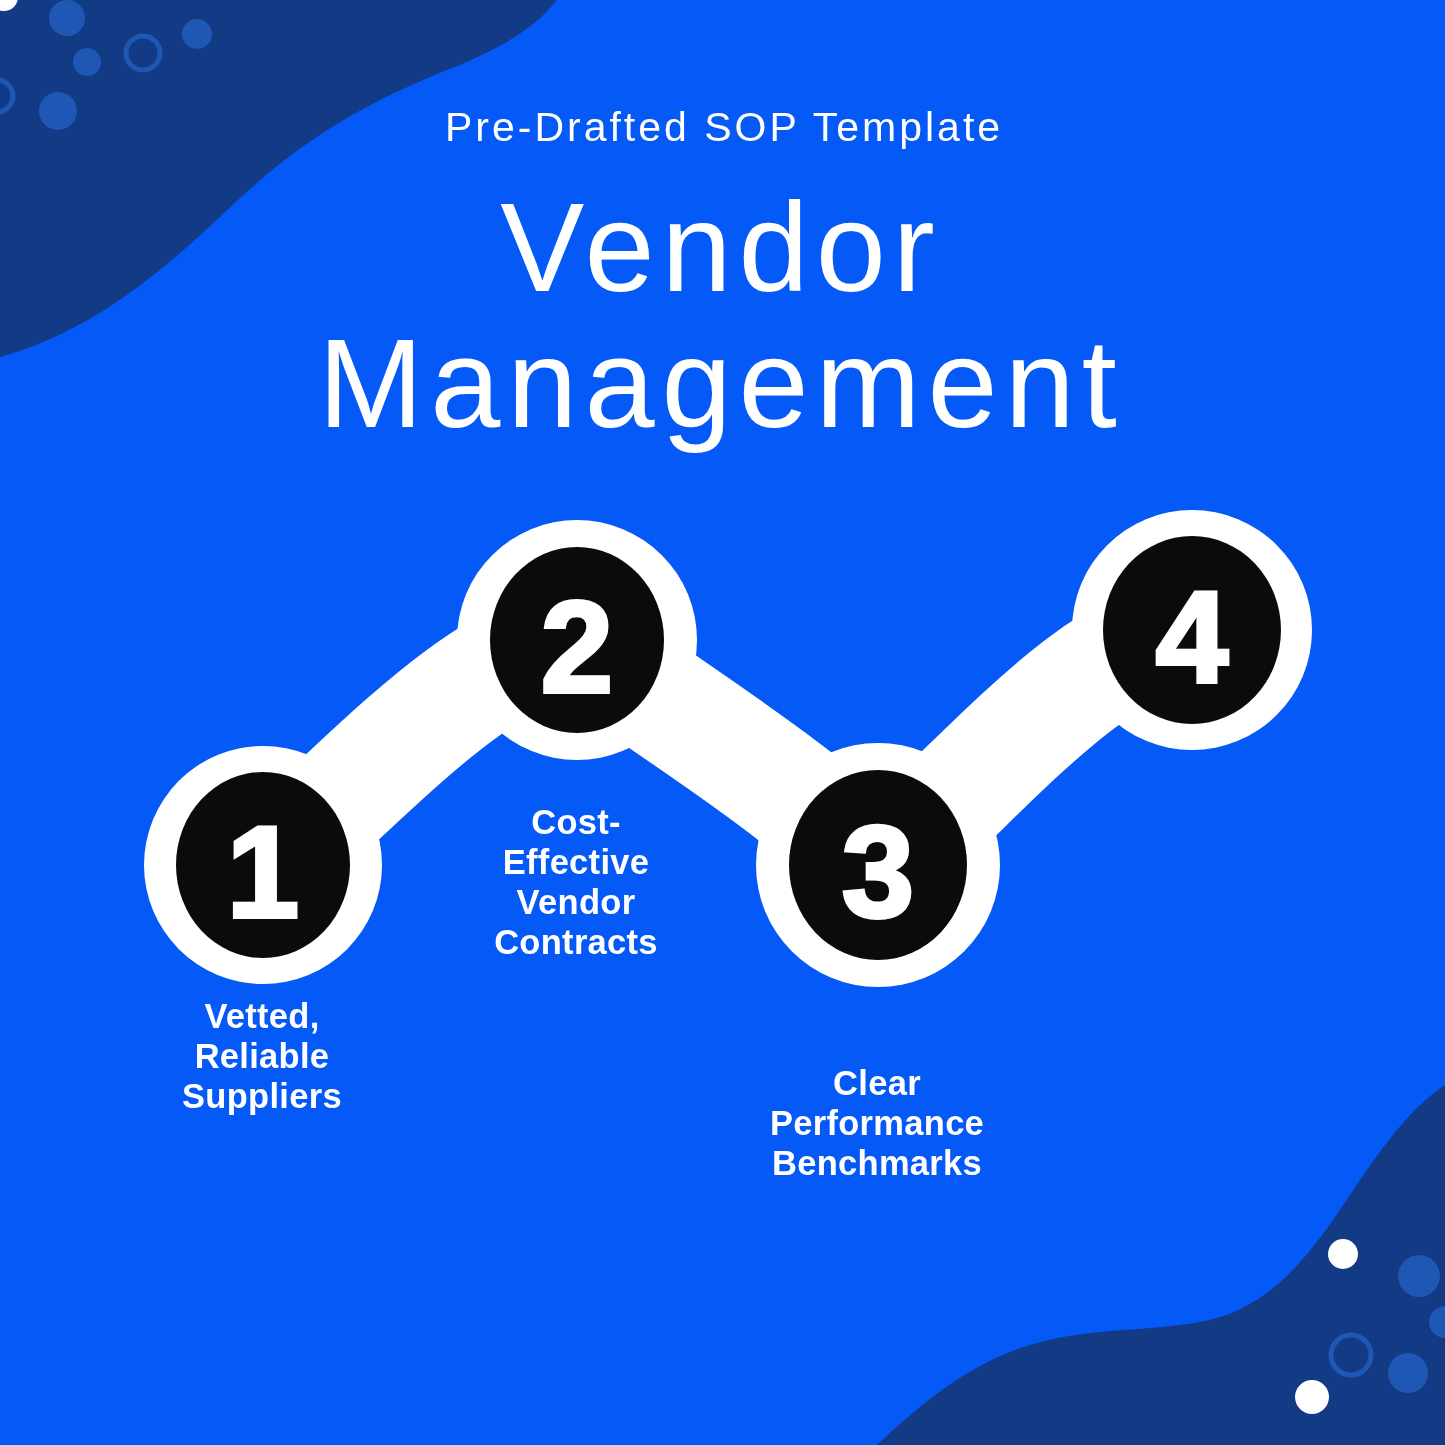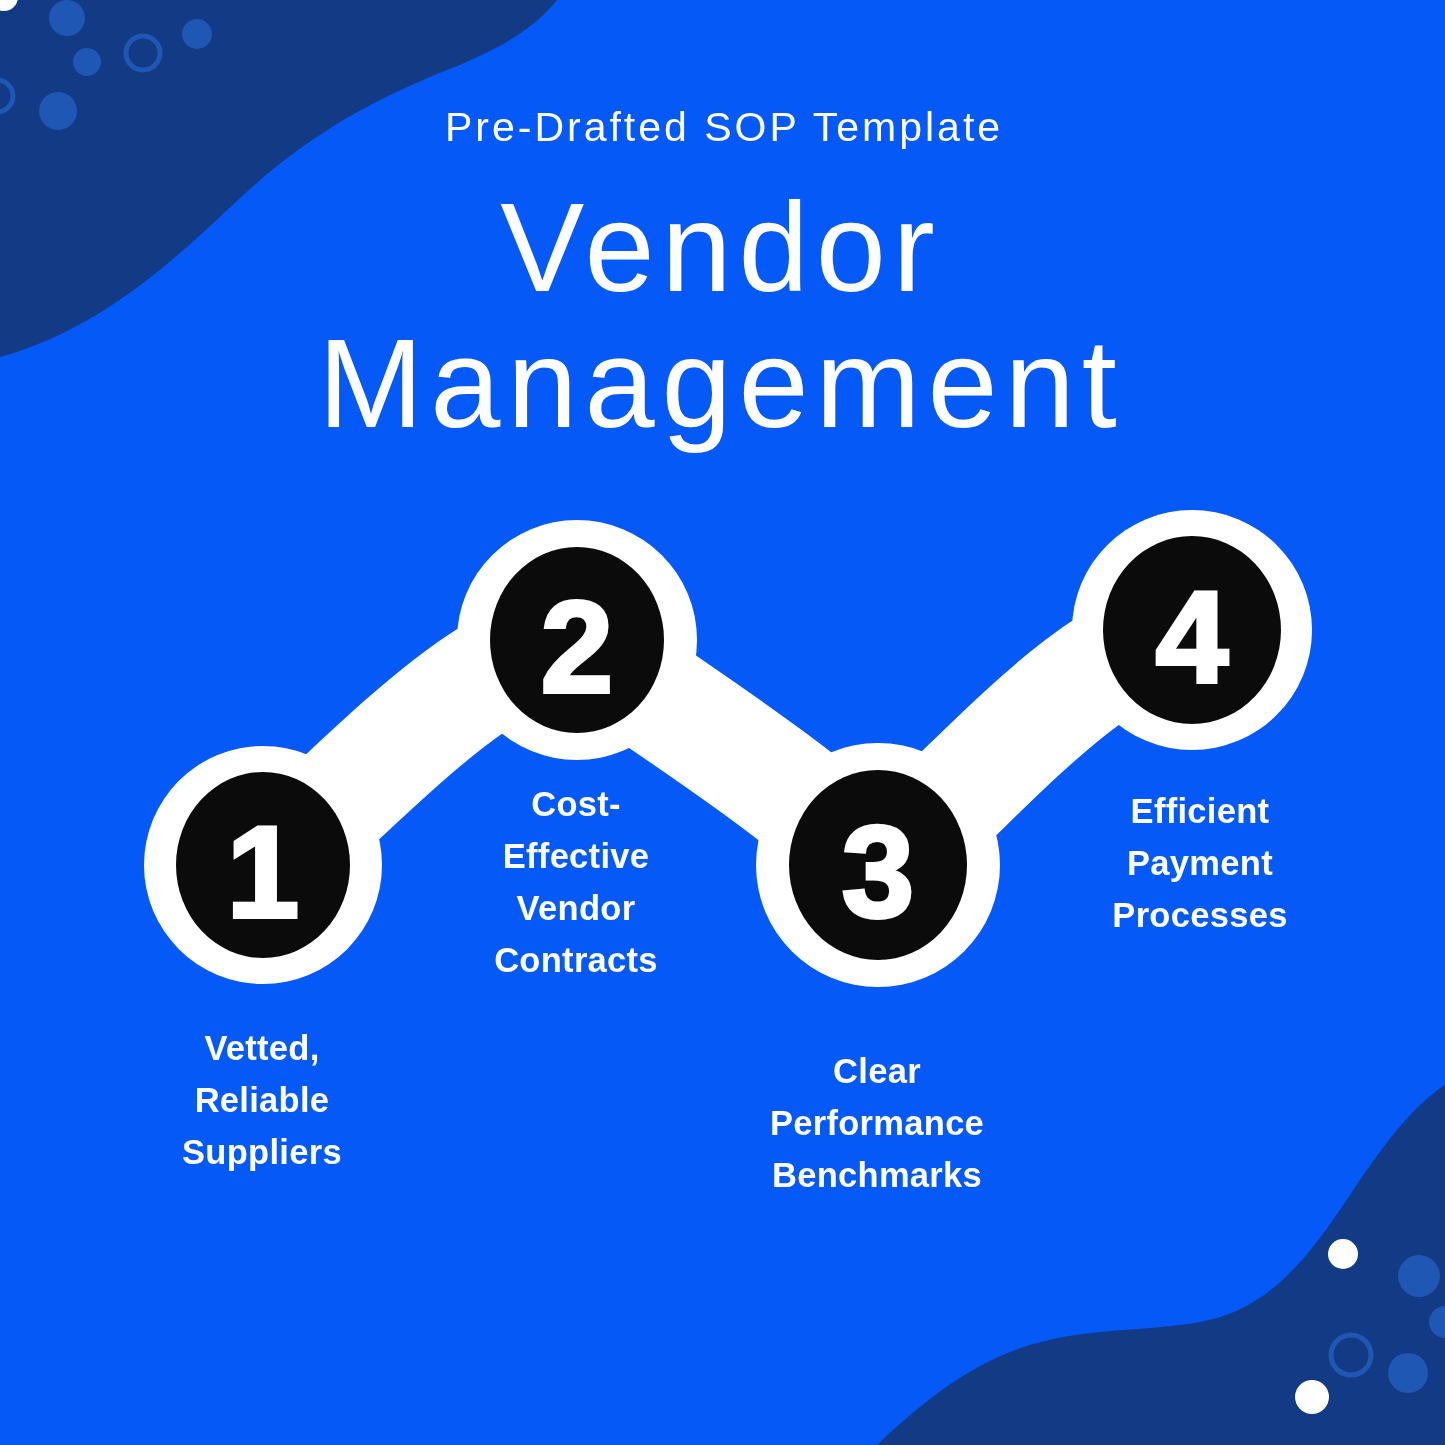--- a/index.html
+++ b/index.html
@@ -17,21 +17,21 @@
     color:#fff;font-size:126px;font-weight:400;line-height:136px;
     letter-spacing:7px;text-align:center;white-space:pre-line;
   }
   .step-num{
     position:absolute;transform:translate(-50%,-45%);
     color:#fff;font-size:130px;font-weight:700;line-height:1;
     -webkit-text-stroke:4px #ffffff;
   }
   .step-label{
     position:absolute;transform:translate(-50%,-50%);
-    color:#fff;font-size:34.5px;font-weight:700;line-height:52px;
+    color:#fff;font-size:34.5px;font-weight:700;line-height:40px;
     letter-spacing:0.3px;text-align:center;white-space:pre-line;
   }
 </style>
 </head>
 <body>
 
 <div class="canvas">
 
   <svg width="1445" height="1445" viewBox="0 0 1445 1445">
 
@@ -76,27 +76,24 @@
 
   <div class="subtitle">Pre-Drafted SOP Template</div>
   <div class="title">Vendor
 Management</div>
 
   <div class="step-num" style="left:263px;top:865px;">1</div>
   <div class="step-num" style="left:577px;top:640px;">2</div>
   <div class="step-num" style="left:878px;top:865px;">3</div>
   <div class="step-num" style="left:1192px;top:630px;">4</div>
 
-  <div class="step-label" style="left:262px;top:1100px;">Vetted,
+  <div class="step-label" style="left:262px;top:1056px;">Vetted,
 Reliable
 Suppliers</div>
   <div class="step-label" style="left:576px;top:882px;">Cost-
 Effective
 Vendor
 Contracts</div>
   <div class="step-label" style="left:877px;top:1099px;margin-top:24px;">Clear
 Performance
 Benchmarks</div>
-  <div class="step-label" style="left:1200px;top:863px;">Efficient
-Payment
-Processes</div>
 
 </div>
 
 </body></html>

